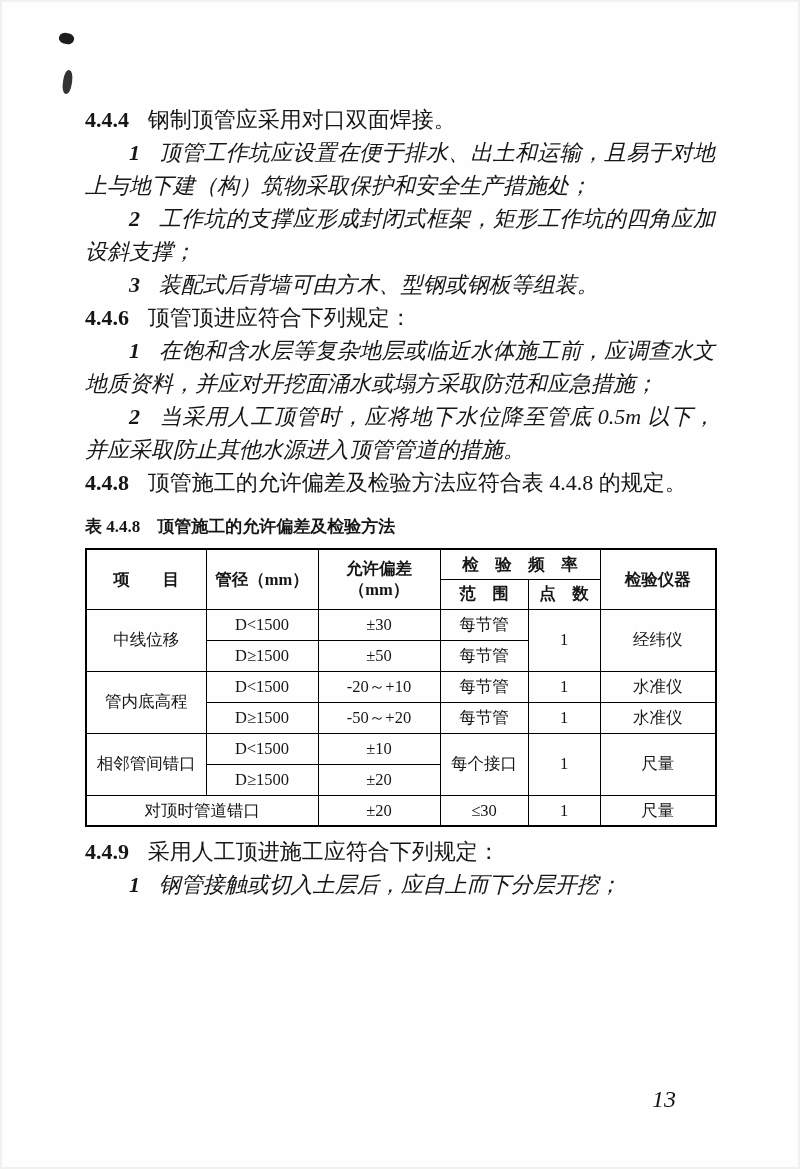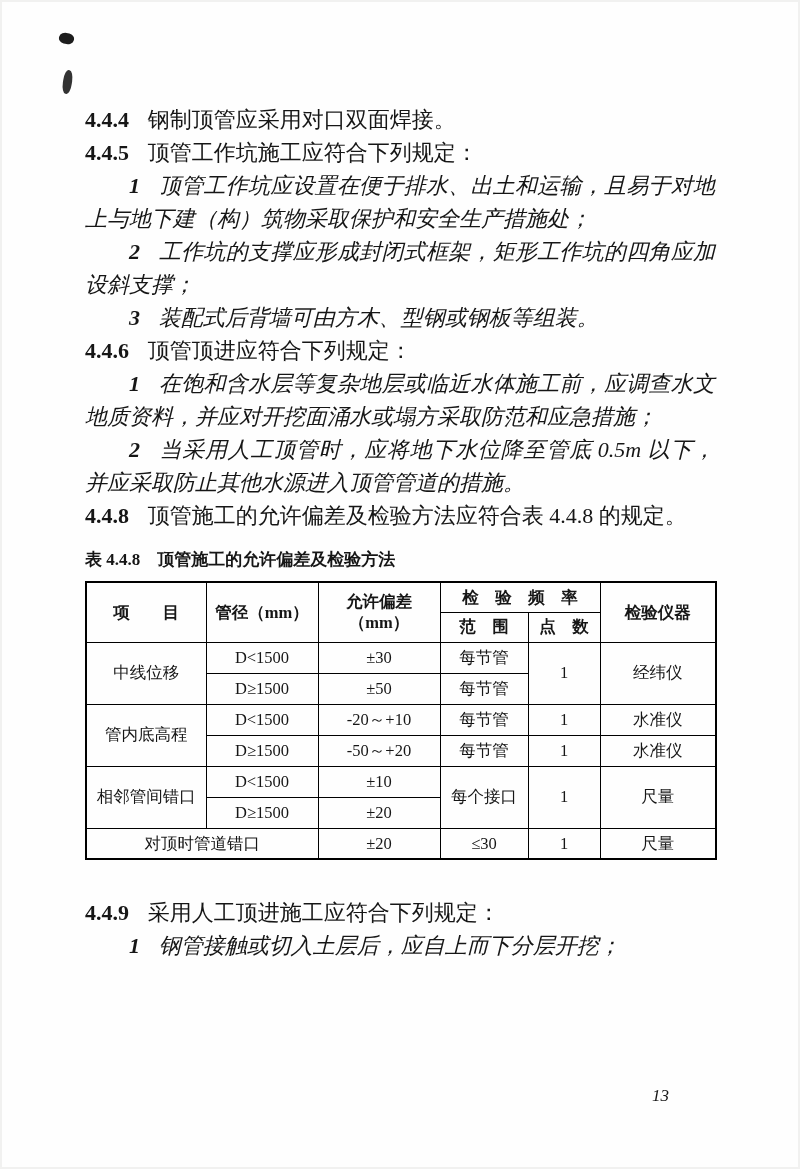--- a/index.html
+++ b/index.html
@@ -45,43 +45,42 @@
   .tol td {
     border: 1px solid #000;
     text-align: center;
     vertical-align: middle;
     font-size: 16.5px;
     padding: 2px 2px;
     height: 31px;
     line-height: 1.3;
   }
   .tol tr.head td { font-weight: bold; height: 30px; }
-  .after { margin-top: 36px; }
+  .after { margin-top: 8px; }
   .page-number {
     position: absolute;
     left: 652px; top: 1086px;
-    font-size: 17px;
+    font-size: 24px;
     font-style: italic;
   }
   .artifact { position: absolute; background: #1d1d1d; }
   .a1 { left: 59px; top: 33px; width: 15px; height: 11px; border-radius: 50% 40% 50% 40%; transform: rotate(15deg); }
   .a2 { left: 63px; top: 70px; width: 9px; height: 24px; border-radius: 45%; transform: rotate(8deg); opacity: .9; }
 </style>
 </head>
 <body>
 
 <div class="page">
   <div class="artifact a1"></div>
   <div class="artifact a2"></div>
 
   <div class="content">
 
     <p class="clause"><span class="num">4.4.4</span><span>钢制顶管应采用对口双面焊接。</span></p>
 
-    <p class="clause"><span class="num">4.4.5</span><span>顶管工作坑施工应符合下列规定：</span></p>
 
     <p class="clause sub"><span class="num">1</span><span>顶管工作坑应设置在便于排水、出土和运输，且易于对地上与地下建（构）筑物采取保护和安全生产措施处；</span></p>
 
     <p class="clause sub"><span class="num">2</span><span>工作坑的支撑应形成封闭式框架，矩形工作坑的四角应加设斜支撑；</span></p>
 
     <p class="clause sub"><span class="num">3</span><span>装配式后背墙可由方木、型钢或钢板等组装。</span></p>
 
     <p class="clause"><span class="num">4.4.6</span><span>顶管顶进应符合下列规定：</span></p>
 
     <p class="clause sub"><span class="num">1</span><span>在饱和含水层等复杂地层或临近水体施工前，应调查水文地质资料，并应对开挖面涌水或塌方采取防范和应急措施；</span></p>

